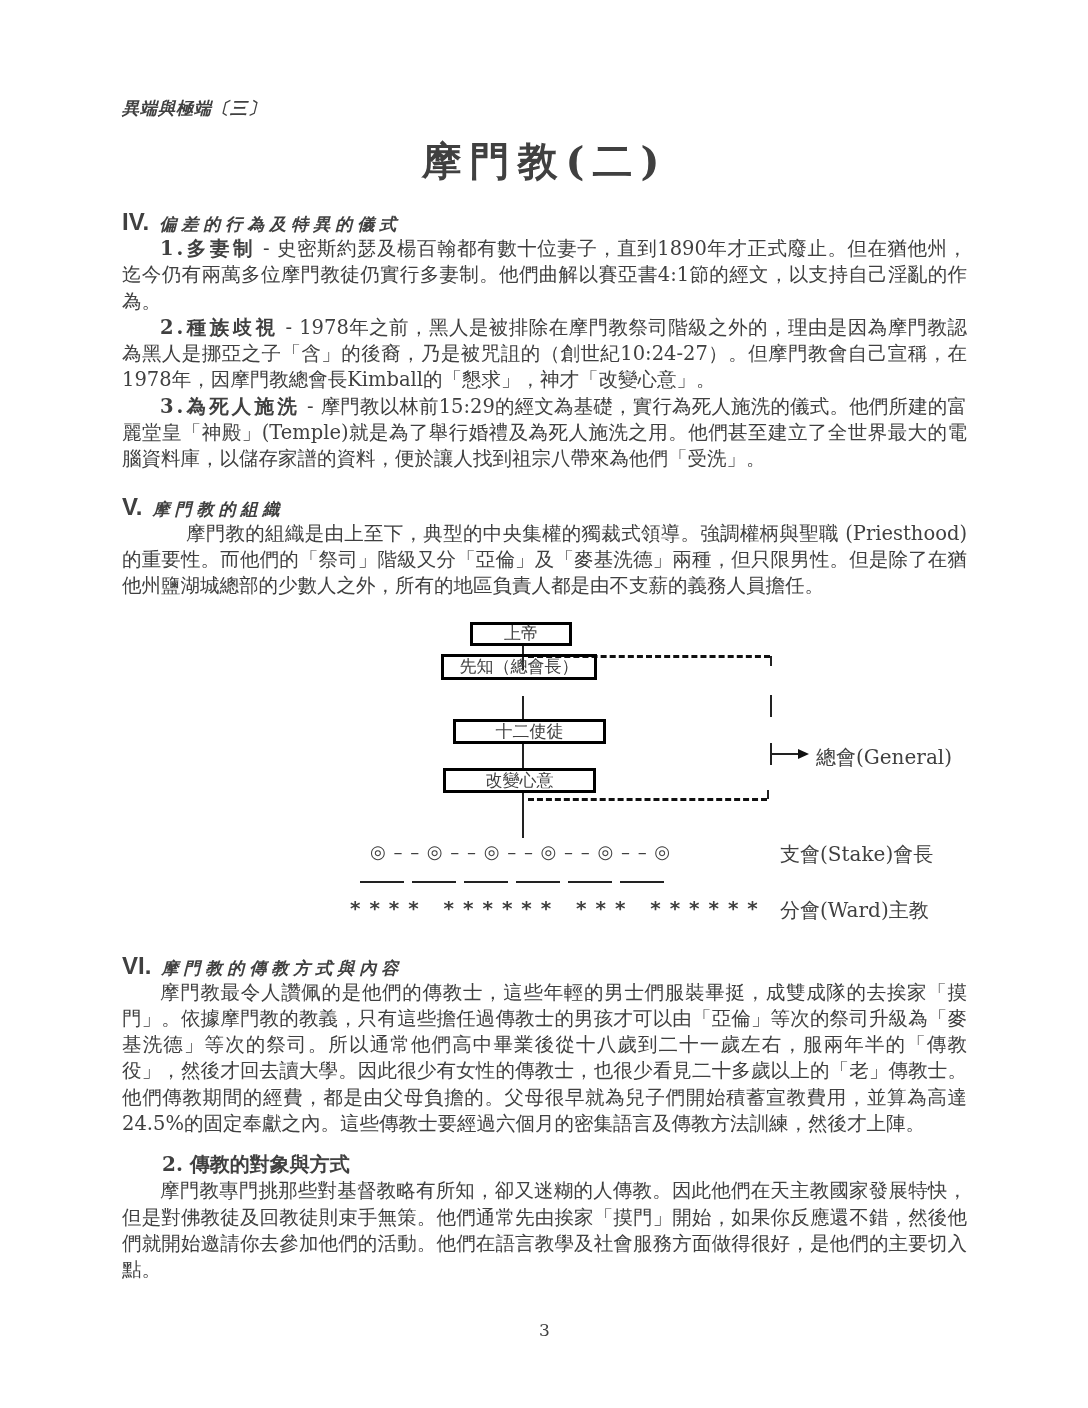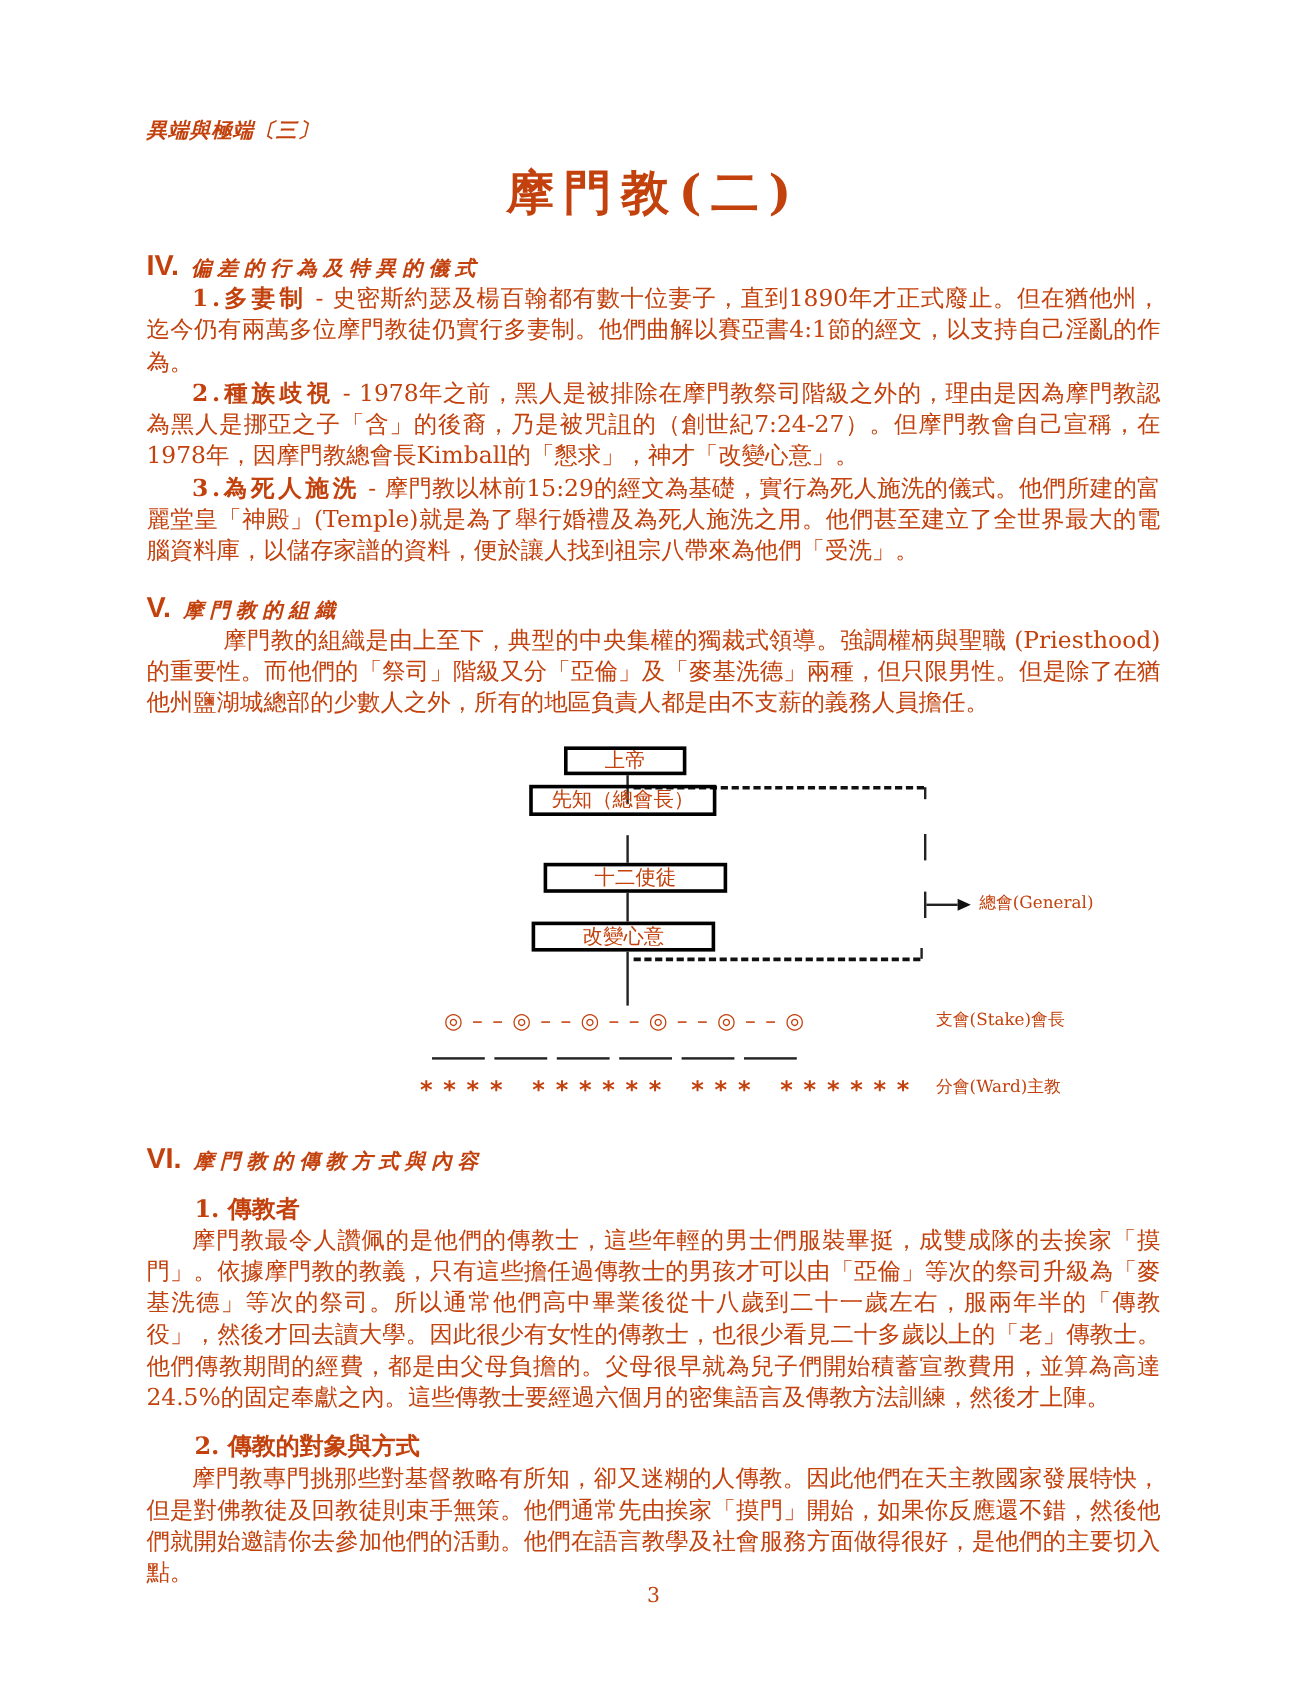--- a/index.html
+++ b/index.html
@@ -1,17 +1,17 @@
 <!DOCTYPE html>
 <html><head>
 <meta charset="utf-8">
 <style>
   html,body{margin:0;padding:0;background:#ffffff;}
   .page{position:relative;width:1008px;height:1408px;background:#fff;overflow:hidden;
-        font-family:"DejaVu Serif","Liberation Serif",serif;color:#c2410c;}
+        font-family:"DejaVu Serif","Liberation Serif",serif;color:#404040;}
   .content{position:absolute;left:122px;top:0;width:845px;}
   .running-head{margin-top:97px;font-size:17px;font-weight:bold;font-style:italic;letter-spacing:1px;}
   .doc-title{margin:14px 0 0 0;text-align:center;font-size:40px;font-weight:bold;letter-spacing:8px;line-height:1.35;}
   .sec-heading{margin:20px 0 0 0;white-space:nowrap;}
   .sec-roman{font-family:"Liberation Sans","DejaVu Sans",sans-serif;font-weight:900;font-size:24px;}
   .sec-title{font-weight:bold;font-size:17px;letter-spacing:5px;margin-left:10px;font-style:italic;}
   p.body{margin:0;font-size:19.5px;line-height:26.3px;text-align:justify;text-justify:inter-ideograph;}
   .indent2{text-indent:38px;}
   .indent3{text-indent:64px;}
   .mt14{margin-top:14px;} .mt4{margin-top:4px;} .mt12{margin-top:12px;}
@@ -24,21 +24,21 @@
             font-size:17px;display:flex;align-items:center;justify-content:center;white-space:nowrap;}
   .vline{position:absolute;width:0;border-left:2px solid #222;}
   .thinv{position:absolute;width:0;border-left:2px solid #222;}
   .dashline{position:absolute;height:0;border-top:3px dashed #111;}
   .hline{position:absolute;height:0;border-top:2px solid #222;}
   .arrowhead{position:absolute;width:0;height:0;border-left:11px solid #111;
              border-top:5px solid transparent;border-bottom:5px solid transparent;}
   .chain{position:absolute;white-space:pre;font-family:"DejaVu Sans","Liberation Sans",sans-serif;}
   .stake-chain{font-size:18px;letter-spacing:1px;}
   .ward-chain{font-size:20px;font-weight:bold;letter-spacing:1px;}
-  .org-label{position:absolute;font-size:14px;white-space:nowrap;}
+  .org-label{position:absolute;font-size:20px;white-space:nowrap;}
   .useg{display:inline-block;width:44px;height:12px;border-bottom:2px solid #222;margin-right:8px;}
   .underrow{position:absolute;white-space:nowrap;}
   .page-num{position:absolute;left:122px;top:1320px;width:845px;text-align:center;font-size:17px;}
 </style>
 </head>
 <body>
 
 <div class="page">
   <div class="content">
 
@@ -47,21 +47,21 @@
     <h1 class="doc-title">摩門教(二)</h1>
 
     <div class="sec-heading">
       <span class="sec-roman">IV.</span><span class="sec-title">偏差的行為及特異的儀式</span>
     </div>
 
     <p class="body indent2 mt14">
       <span class="item-label">1.多妻制</span><span class="item-sep">-</span><span>史密斯約瑟及楊百翰都有數十位妻子，直到1890年才正式廢止。但在猶他州，迄今仍有兩萬多位摩門教徒仍實行多妻制。他們曲解以賽亞書4:1節的經文，以支持自己淫亂的作為。</span>
     </p>
     <p class="body indent2">
-      <span class="item-label">2.種族歧視</span><span class="item-sep">-</span><span>1978年之前，黑人是被排除在摩門教祭司階級之外的，理由是因為摩門教認為黑人是挪亞之子「含」的後裔，乃是被咒詛的（創世紀7:24-27）。但摩門教會自己宣稱，在1978年，因摩門教總會長Kimball的「懇求」，神才「改變心意」。</span>
+      <span class="item-label">2.種族歧視</span><span class="item-sep">-</span><span>1978年之前，黑人是被排除在摩門教祭司階級之外的，理由是因為摩門教認為黑人是挪亞之子「含」的後裔，乃是被咒詛的（創世紀10:24-27）。但摩門教會自己宣稱，在1978年，因摩門教總會長Kimball的「懇求」，神才「改變心意」。</span>
     </p>
     <p class="body indent2">
       <span class="item-label">3.為死人施洗</span><span class="item-sep">-</span><span>摩門教以林前15:29的經文為基礎，實行為死人施洗的儀式。他們所建的富麗堂皇「神殿」(Temple)就是為了舉行婚禮及為死人施洗之用。他們甚至建立了全世界最大的電腦資料庫，以儲存家譜的資料，便於讓人找到祖宗八帶來為他們「受洗」。</span>
     </p>
 
     <div class="sec-heading">
       <span class="sec-roman">V.</span><span class="sec-title">摩門教的組織</span>
     </div>
     <p class="body indent3 mt12">摩門教的組織是由上至下，典型的中央集權的獨裁式領導。強調權柄與聖職 (Priesthood) 的重要性。而他們的「祭司」階級又分「亞倫」及「麥基洗德」兩種，但只限男性。但是除了在猶他州鹽湖城總部的少數人之外，所有的地區負責人都是由不支薪的義務人員擔任。</p>
 
@@ -98,21 +98,20 @@
       </div>
 
       <div class="chain ward-chain" style="left:228px;top:286px;">* * * *   * * * * * *   * * *   * * * * * *</div>
       <div class="org-label" style="left:658px;top:287px;">分會(Ward)主教</div>
     </div>
 
     <div class="sec-heading">
       <span class="sec-roman">VI.</span><span class="sec-title">摩門教的傳教方式與內容</span>
     </div>
 
-    <div class="sub-heading">1. 傳教者</div>
     <p class="body indent2 mt4">摩門教最令人讚佩的是他們的傳教士，這些年輕的男士們服裝畢挺，成雙成隊的去挨家「摸門」。依據摩門教的教義，只有這些擔任過傳教士的男孩才可以由「亞倫」等次的祭司升級為「麥基洗德」等次的祭司。所以通常他們高中畢業後從十八歲到二十一歲左右，服兩年半的「傳教役」，然後才回去讀大學。因此很少有女性的傳教士，也很少看見二十多歲以上的「老」傳教士。他們傳教期間的經費，都是由父母負擔的。父母很早就為兒子們開始積蓄宣教費用，並算為高達24.5%的固定奉獻之內。這些傳教士要經過六個月的密集語言及傳教方法訓練，然後才上陣。</p>
 
     <div class="sub-heading">2. 傳教的對象與方式</div>
     <p class="body indent2 mt4">摩門教專門挑那些對基督教略有所知，卻又迷糊的人傳教。因此他們在天主教國家發展特快，但是對佛教徒及回教徒則束手無策。他們通常先由挨家「摸門」開始，如果你反應還不錯，然後他們就開始邀請你去參加他們的活動。他們在語言教學及社會服務方面做得很好，是他們的主要切入點。</p>
 
   </div>
 
   <div class="page-num">3</div>
 </div>
 

